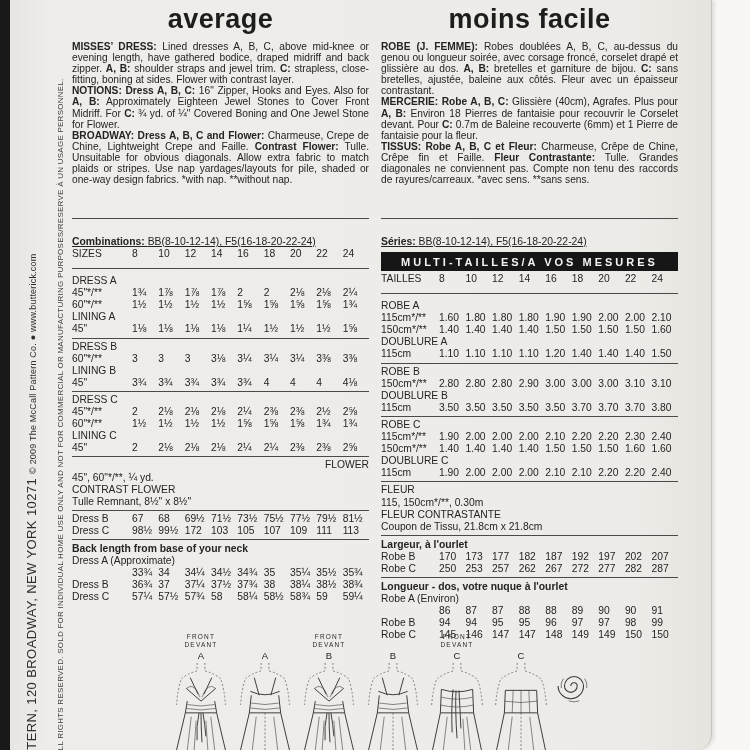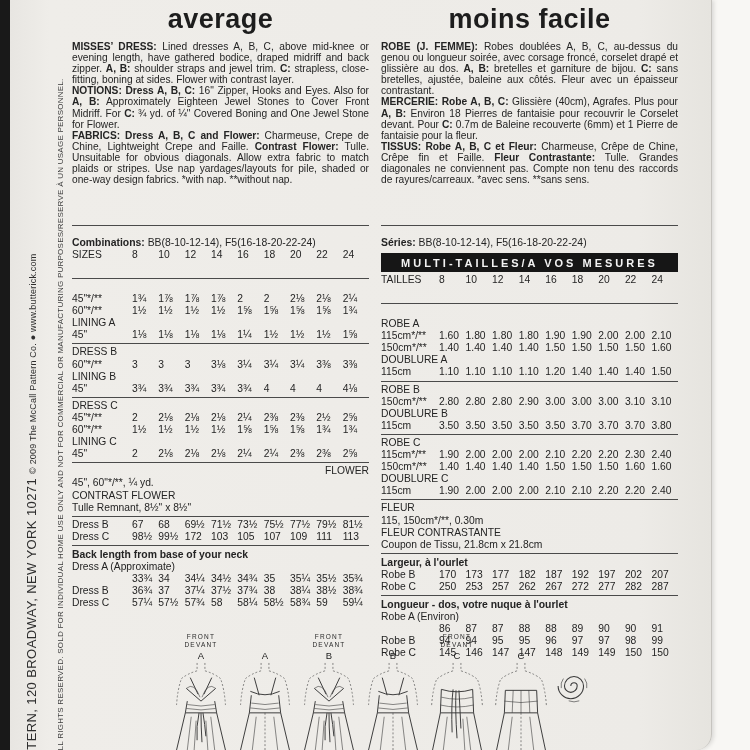--- a/index.html
+++ b/index.html
@@ -17,28 +17,28 @@
   .spine-rights { position:absolute; left:56px; top:756px; transform:rotate(-90deg);
           transform-origin:0 0; white-space:nowrap; font-size:8px; letter-spacing:.25px; color:#3c3c3c; }
 
   .content { position:absolute; left:72px; top:4px; width:606px; display:flex; gap:12px; }
   .col { width:297px; }
   .col h1 { font-size:27px; font-weight:bold; text-align:center; letter-spacing:.5px; margin:0 0 6px; color:#1d1d1d; }
   .intro { height:176px; overflow:hidden; }
   .intro p { font-size:10.2px; line-height:11.1px; text-align:justify; }
   .b { font-weight:bold; }
 
-  .combo { border-top:1px solid #4a4a4a; margin-top:8px; padding-top:11px; font-size:10.4px; line-height:12px; white-space:nowrap; }
+  .combo { border-top:1px solid #4a4a4a; margin-top:1px; padding-top:17px; font-size:10.4px; line-height:12px; white-space:nowrap;text-decoration:underline; }
   .bar { background:#161616; color:#f3f3f3; font-weight:bold; font-size:11px;
          letter-spacing:3px; text-align:center; padding:4px 0 3px; margin:4px 0 2px; }
 
   .trow { display:grid; font-size:10.3px; line-height:12.1px; white-space:nowrap; }
   .col-en .trow { grid-template-columns:60px repeat(9,1fr); }
   .col-fr .trow { grid-template-columns:58px repeat(9,1fr); }
-  .trow.head { border-bottom:1px solid #4a4a4a; padding-bottom:17px; margin-bottom:14px; }
+  .trow.head { border-bottom:1px solid #4a4a4a; padding-bottom:8px; margin-bottom:6px; }
   .tval { text-align:left; }
   .rule { border-top:1px solid #4a4a4a; margin:2px 0 2px; }
   .sec-title { font-size:10.4px; font-weight:bold; line-height:13px; }
 
   .figures { position:absolute; left:170px; top:633px; width:382px; display:flex; justify-content:space-between; }
   .fig { width:62px; text-align:center; }
   .flabel { height:17px; font-size:6.5px; letter-spacing:1.2px; line-height:8px; color:#2a2a2a; }
   .fletter { font-size:9.5px; line-height:11px; color:#222; }
   .fig svg { display:block; margin:1px auto 0; }
   .flower-wrap { position:absolute; left:556px; top:668px; }
@@ -57,35 +57,38 @@
   </div>
   <div class="spine-rights">ALL RIGHTS RESERVED. SOLD FOR INDIVIDUAL HOME USE ONLY AND NOT FOR COMMERCIAL OR MANUFACTURING PURPOSES/RESERVE À UN USAGE PERSONNEL.</div>
 
   <div class="content">
 
     <div class="col col-en">
       <h1>average</h1>
       <div class="intro">
         <p><span class="b">MISSES’ DRESS: </span><span>Lined dresses A, B, C, above mid-knee or evening length, have gathered bodice, draped midriff and back zipper. </span><span class="b">A, B:</span><span> shoulder straps and jewel trim. </span><span class="b">C:</span><span> strapless, close-fitting, boning at sides. Flower with contrast layer.</span></p>
         <p><span class="b">NOTIONS: Dress A, B, C: </span><span>16" Zipper, Hooks and Eyes. Also for </span><span class="b">A, B:</span><span> Approximately Eighteen Jewel Stones to Cover Front Midriff. For </span><span class="b">C:</span><span> ¾ yd. of ¼" Covered Boning and One Jewel Stone for Flower.</span></p>
-        <p><span class="b">FABRICS: Dress A, B, C and Flower: </span><span>Charmeuse, Crepe de Chine, Lightweight Crepe and Faille. </span><span class="b">Contrast Flower:</span><span> Tulle. Unsuitable for obvious diagonals. Allow extra fabric to match plaids or stripes. Use nap yardages/layouts for pile, shaded or one-way design fabrics. *with nap. **without nap.</span></p>
+        <p><span class="b">BROADWAY: Dress A, B, C and Flower: </span><span>Charmeuse, Crepe de Chine, Lightweight Crepe and Faille. </span><span class="b">Contrast Flower:</span><span> Tulle. Unsuitable for obvious diagonals. Allow extra fabric to match plaids or stripes. Use nap yardages/layouts for pile, shaded or one-way design fabrics. *with nap. **without nap.</span></p>
       </div>
       <div class="combo"><span class="b">Combinations: </span><span>BB(8-10-12-14), F5(16-18-20-22-24)</span></div>
       <div>
           <div class="trow head">
             <span class="tlabel">SIZES</span>
             <span class="tval">8</span>
             <span class="tval">10</span>
             <span class="tval">12</span>
             <span class="tval">14</span>
             <span class="tval">16</span>
             <span class="tval">18</span>
             <span class="tval">20</span>
             <span class="tval">22</span>
             <span class="tval">24</span>
+          </div>
+          <div class="trow">
+            <span class="tlabel" style="grid-column: 1 / -1;">DRESS A</span>
           </div>
           <div class="trow">
             <span class="tlabel">45"*/**</span>
             <span class="tval">1¾</span>
             <span class="tval">1⅞</span>
             <span class="tval">1⅞</span>
             <span class="tval">1⅞</span>
             <span class="tval">2</span>
             <span class="tval">2</span>
             <span class="tval">2⅛</span>

